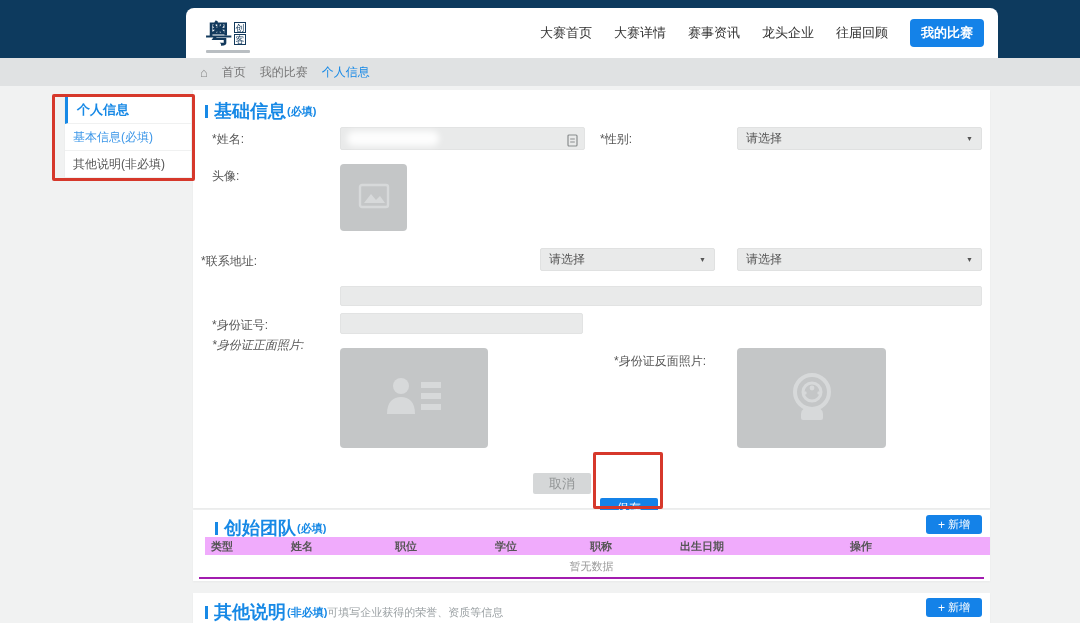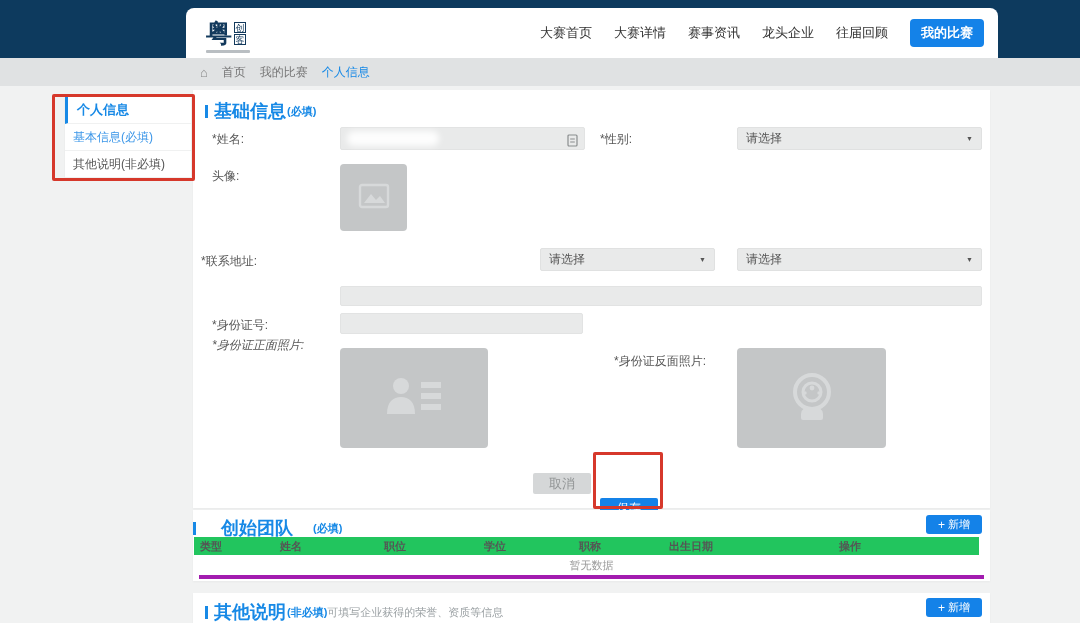--- a/index.html
+++ b/index.html
@@ -57,23 +57,23 @@
   .input-icon { position:absolute; right:6px; top:5px; }
 
   .ph-box { position:absolute; background:#c4c6c7; border-radius:4px; display:flex; align-items:center; justify-content:center; }
 
   .btn-cancel { position:absolute; left:340px; top:383px; width:58px; height:21px; background:#d5d7d8; color:#919495; font-size:13px; border:none; border-radius:2px; cursor:pointer; }
   .btn-save { position:absolute; left:407px; top:383px; width:58px; height:21px; background:#1482e8; color:#fff; font-size:12px; border:none; border-radius:2px; cursor:pointer;margin-top:25px; }
 
   
   .btn-add { position:absolute; right:8px; top:5px; width:56px; height:19px; background:#1482e8; color:#fff; font-size:11px; border:none; border-radius:3px; cursor:pointer; display:flex; align-items:center; justify-content:center; gap:3px; }
   .btn-add .plus { font-size:12px; line-height:1; }
-  .t-head { position:absolute; left:1px; top:27px; width:785px; height:18px; background:#22c55e; display:grid; grid-template-columns:80px 104px 100px 95px 90px 170px 1fr; align-items:center; }
+  .t-head { position:absolute; left:12px; top:27px; width:785px; height:18px; background:#f0abfc; display:grid; grid-template-columns:80px 104px 100px 95px 90px 170px 1fr; align-items:center; }
   .t-head div { font-size:11px; font-weight:bold; color:#555; padding-left:6px; }
-  .t-empty { position:absolute; left:6px; top:45px; width:785px; height:24px; display:flex; align-items:center; justify-content:center; font-size:11px; color:#999; border-bottom:4px solid #a21caf; }
+  .t-empty { position:absolute; left:6px; top:45px; width:785px; height:24px; display:flex; align-items:center; justify-content:center; font-size:11px; color:#999; border-bottom:2px solid #a21caf; }
 </style>
 </head>
 <body>
 
 <div id="app">
 
   <div class="topbar">
     <div class="topcard">
       <div class="logo">
         <span class="logo-glyph">粤</span>
@@ -182,21 +182,21 @@
             <path d="M16 44 Q16 37 27 37 Q38 37 38 44 L38 48 Q38 50 36 50 L18 50 Q16 50 16 48 Z" fill="#d7d9da"></path>
           </svg>
       </span>
     </div>
 
     <button class="btn-cancel">取消</button>
     <button class="btn-save">保存</button>
   </div>
 
   <div class="panel panel-team">
-    <div class="sec-head" style="padding:6px 12px 3px 0;gap:19px;">
+    <div class="sec-head" style="padding:6px 12px 3px 22px;">
       <span class="sec-bar"></span>
       <span class="sec-title">创始团队</span>
       <span class="sec-req">(必填)</span>
     </div>
     <button class="btn-add">
       <span class="plus">+</span>
       <span>新增</span>
     </button>
     <div class="t-head">
       <div>类型</div>

